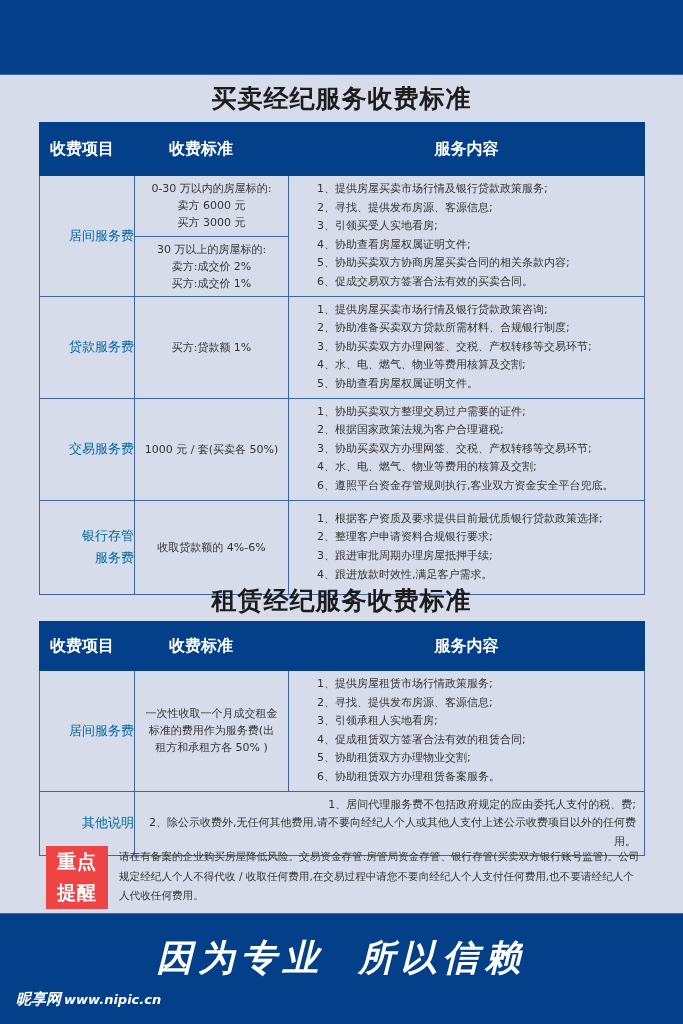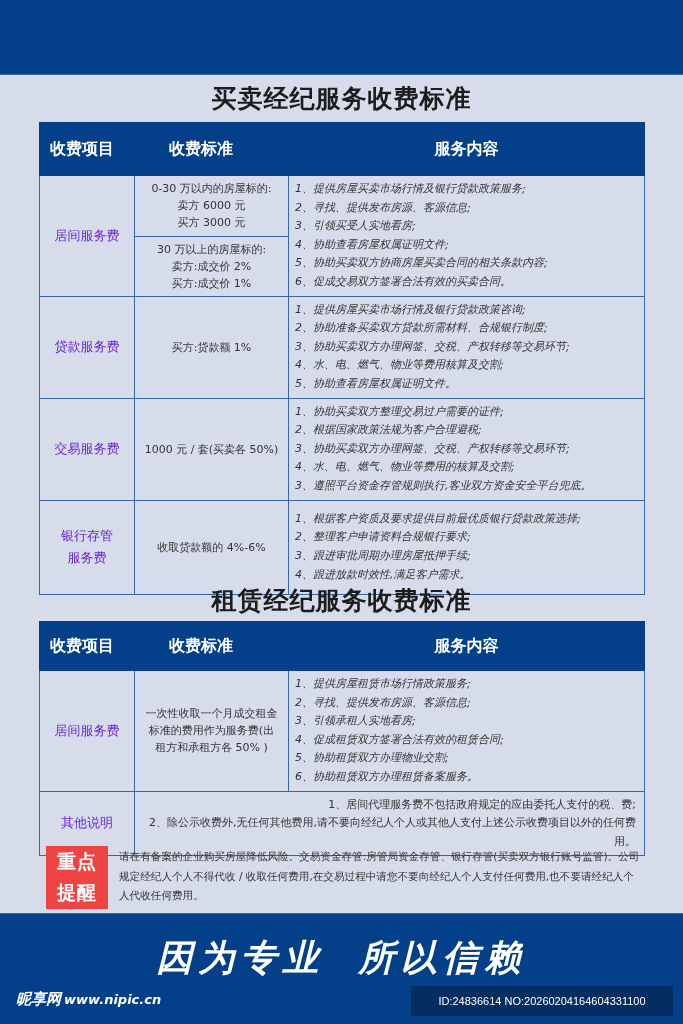--- a/index.html
+++ b/index.html
@@ -31,23 +31,23 @@
     background: #04408a; color: #fff; font-size: 16px; font-weight: bold;
     height: 53px; border: 1px solid #04408a;
   }
   table.fee th.h1 { text-align: left; padding-left: 10px; }
   table.fee th.h2 { text-align: left; padding-left: 34px; }
   table.fee th.h3 { text-align: center; }
   table.fee td {
     border: 1px solid #3a66a8; vertical-align: middle;
     background: #d6dcea;
   }
-  td.item { text-align: center; font-size: 13px; color: #6d28d9; line-height: 22px; }
+  td.item { text-align: right; font-size: 13px; color: #0369a1; line-height: 22px; }
   td.std { text-align: center; font-size: 11px; line-height: 17px; color: #333; }
-  td.svc { padding: 4px 6px 4px 6px; font-size: 11px; line-height: 18.6px; color: #333; font-style: italic; }
+  td.svc { padding: 4px 6px 4px 28px; font-size: 11px; line-height: 18.6px; color: #333; }
   td.svc div, td.note div { white-space: nowrap; }
   td.note { padding: 4px 8px 4px 10px; font-size: 11px; line-height: 18.5px; color: #333; text-align: right; }
   td.note div { white-space: normal; }
   .reminder {
     position: absolute; left: 39px; top: 845px; width: 605px; height: 66px;
   }
   .reminder-badge {
     position: absolute; left: 7px; top: 1px; width: 62px; height: 63px;
     background: #ef4444; color: #fff; font-weight: bold; font-size: 19px;
     line-height: 31px; text-align: center; letter-spacing: 1px;
@@ -131,21 +131,21 @@
     </td>
   </tr>
   <tr style="height:93px;">
     <td class="item">交易服务费</td>
     <td class="std">1000 元 / 套(买卖各 50%)</td>
     <td class="svc">
       <div>1、协助买卖双方整理交易过户需要的证件;</div>
       <div>2、根据国家政策法规为客户合理避税;</div>
       <div>3、协助买卖双方办理网签、交税、产权转移等交易环节;</div>
       <div>4、水、电、燃气、物业等费用的核算及交割;</div>
-      <div>3、遵照平台资金存管规则执行,客业双方资金安全平台兜底。</div>
+      <div>6、遵照平台资金存管规则执行,客业双方资金安全平台兜底。</div>
     </td>
   </tr>
   <tr style="height:94px;">
     <td class="item">
       <div>银行存管</div>
       <div>服务费</div>
     </td>
     <td class="std">收取贷款额的 4%-6%</td>
     <td class="svc">
       <div>1、根据客户资质及要求提供目前最优质银行贷款政策选择;</div>
@@ -205,14 +205,13 @@
   <div class="reminder-text">请在有备案的企业购买房屋降低风险。交易资金存管:房管局资金存管、银行存管(买卖双方银行账号监管)。公司规定经纪人个人不得代收 / 收取任何费用,在交易过程中请您不要向经纪人个人支付任何费用,也不要请经纪人个人代收任何费用。</div>
 </div>
 
 <div class="bottom-band">
   <div class="slogan">
     <span>因为专业</span><span class="gap"></span><span>所以信赖</span>
   </div>
   <div class="watermark-logo">
     <span>昵享网</span><span class="url">www.nipic.cn</span>
   </div>
-  <div class="watermark-id">ID:24836614 NO:20260204164604331100</div>
 </div>
 
 </body></html>

